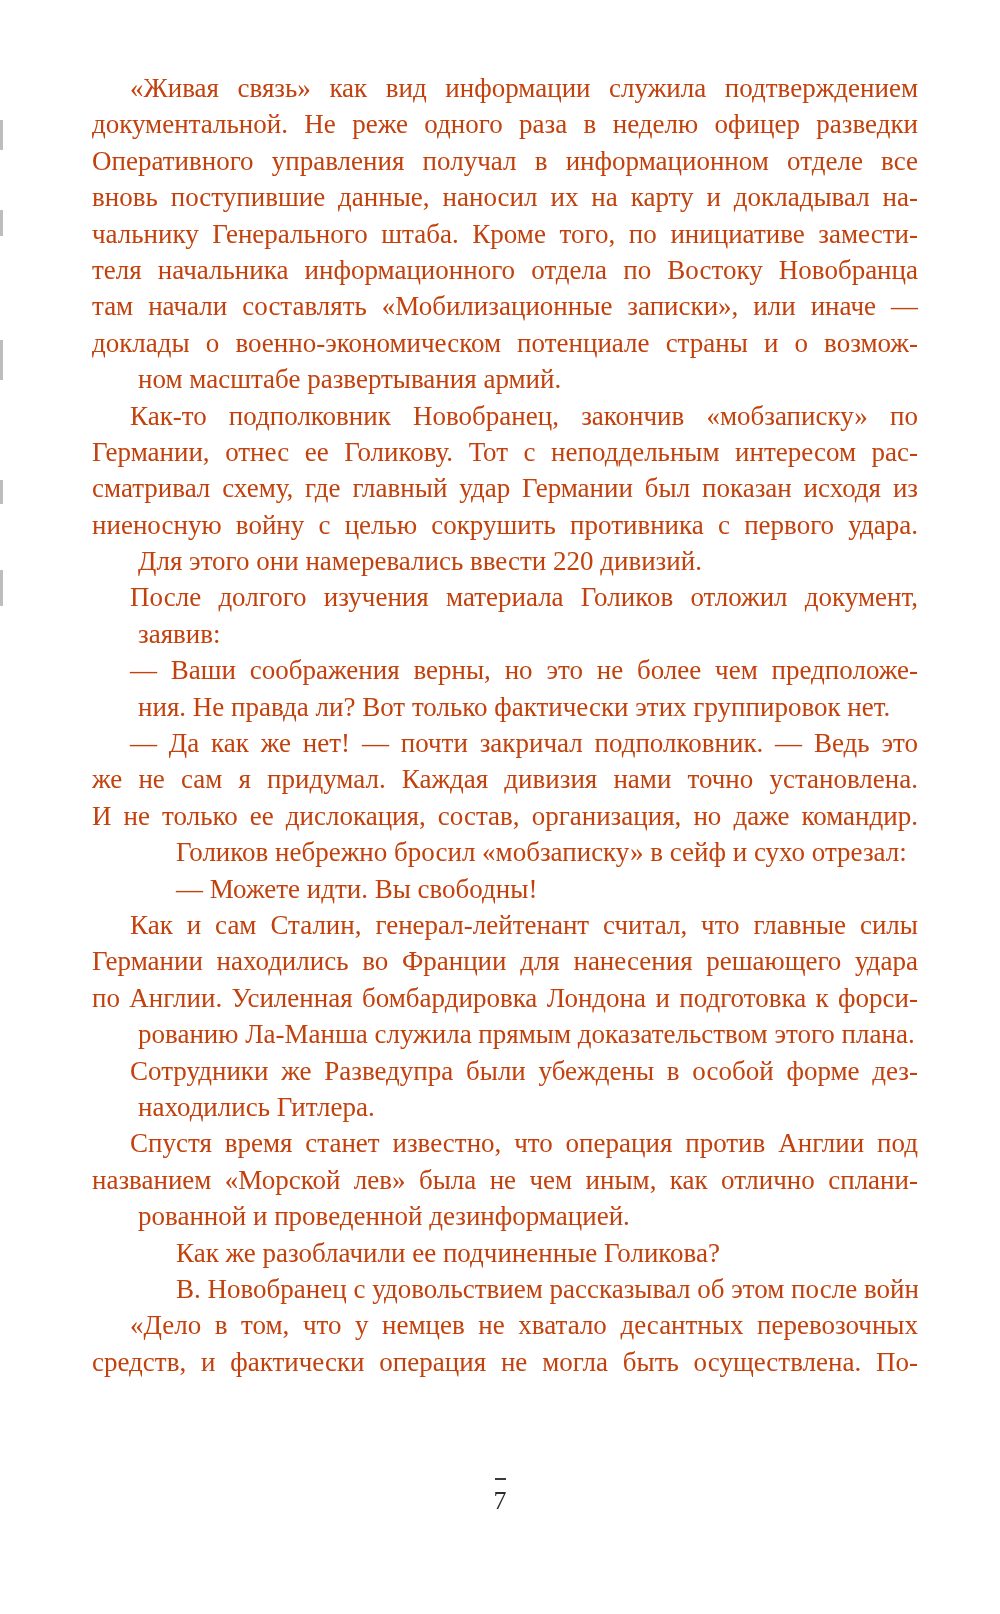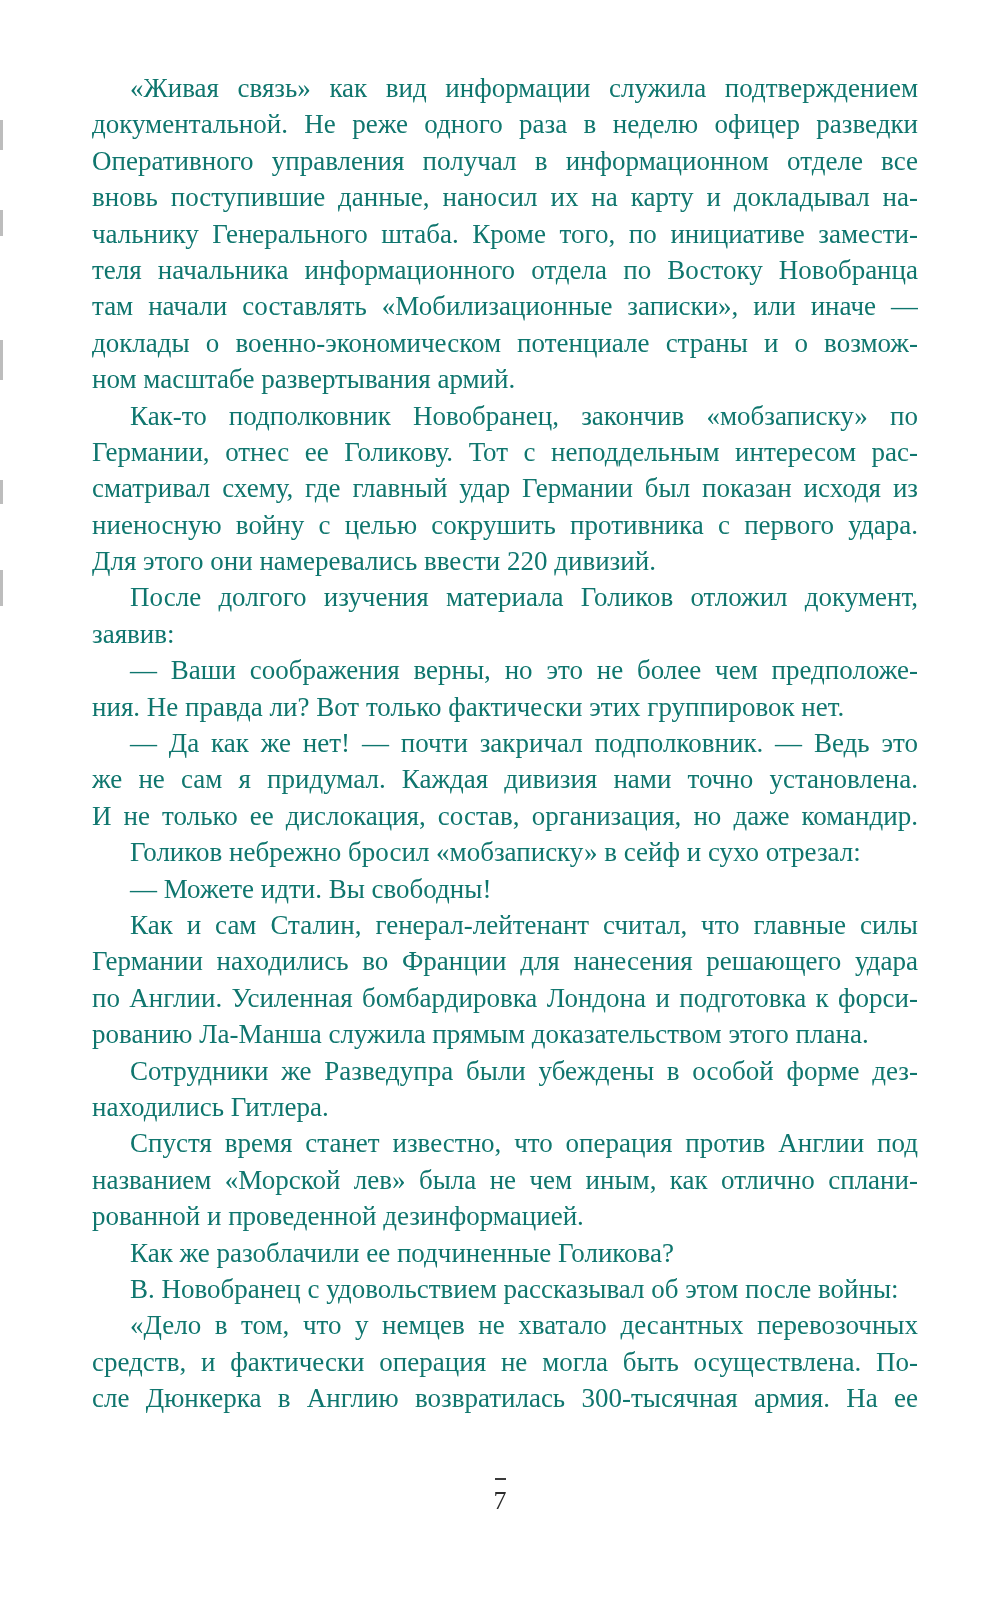--- a/index.html
+++ b/index.html
@@ -5,34 +5,34 @@
   html, body { margin: 0; padding: 0; background: #ffffff; }
   body { width: 1000px; height: 1614px; position: relative; overflow: hidden; }
   .page {
     position: absolute;
     left: 92px;
     top: 70px;
     width: 826px;
     font-family: "Liberation Serif", "DejaVu Serif", serif;
     font-size: 27px;
     line-height: 36.4px;
-    color: #0f766e;
+    color: #c2410c;
     text-align: justify;
     text-align-last: left;
     hyphens: manual;
   }
   .line {
     display: block;
     white-space: nowrap;
     text-align: justify;
     text-align-last: justify;
     height: 36.4px;
     overflow: hidden;
   }
-  .line.last { text-align-last: left; }
+  .line.last { text-align-last: left; margin-left: 46px; }
   .line.indent { text-indent: 38px; }
   .page-number {
     position: absolute;
     left: 0; width: 1000px;
     top: 1478px;
     text-align: center;
     font-family: "Liberation Serif", "DejaVu Serif", serif;
     font-size: 26px;
     color: #2b2b2b;
   }
@@ -90,19 +90,18 @@
     <span class="line last">рованию Ла-Манша служила прямым доказательством этого плана.</span>
     <span class="line indent">Сотрудники же Разведупра были убеждены в особой форме дез-</span>
     <span class="line last">находились Гитлера.</span>
     <span class="line indent">Спустя время станет известно, что операция против Англии под</span>
     <span class="line">названием «Морской лев» была не чем иным, как отлично сплани-</span>
     <span class="line last">рованной и проведенной дезинформацией.</span>
     <span class="line indent last">Как же разоблачили ее подчиненные Голикова?</span>
     <span class="line indent last">В. Новобранец с удовольствием рассказывал об этом после войны:</span>
     <span class="line indent">«Дело в том, что у немцев не хватало десантных перевозочных</span>
     <span class="line">средств, и фактически операция не могла быть осуществлена. По-</span>
-    <span class="line">сле Дюнкерка в Англию возвратилась 300-тысячная армия. На ее</span>
   </div>
 
 <div class="page-number">
   <span class="dash"></span>
   <span>7</span>
 </div>
 
 </body></html>

